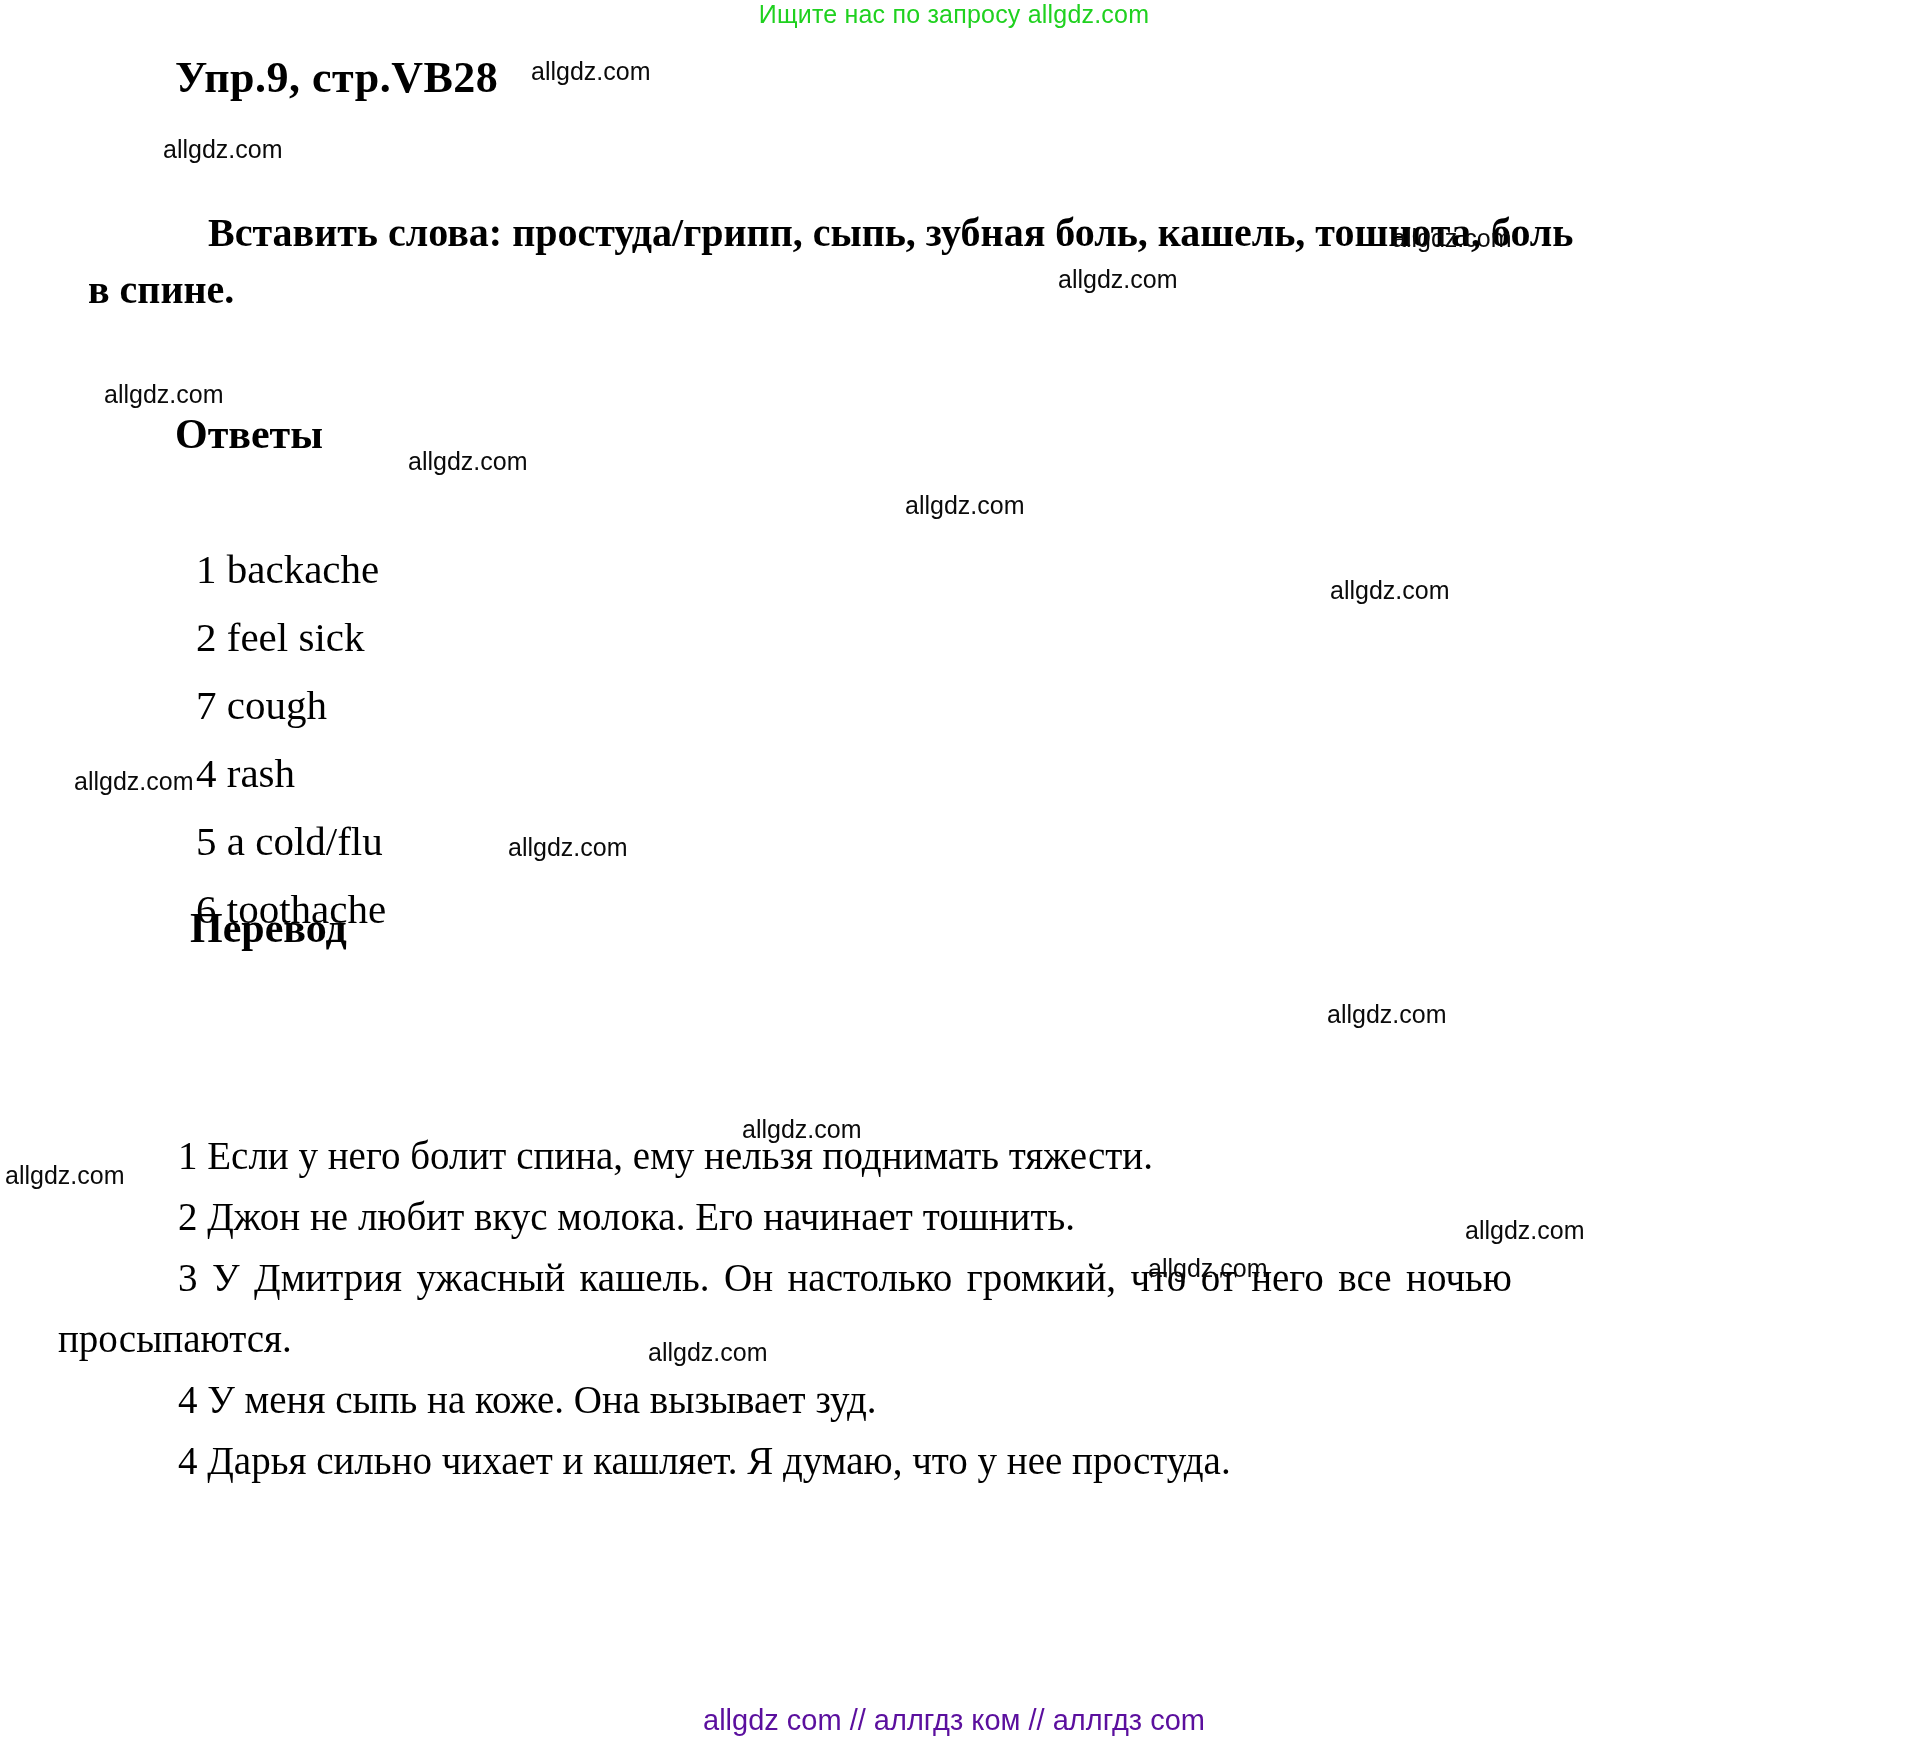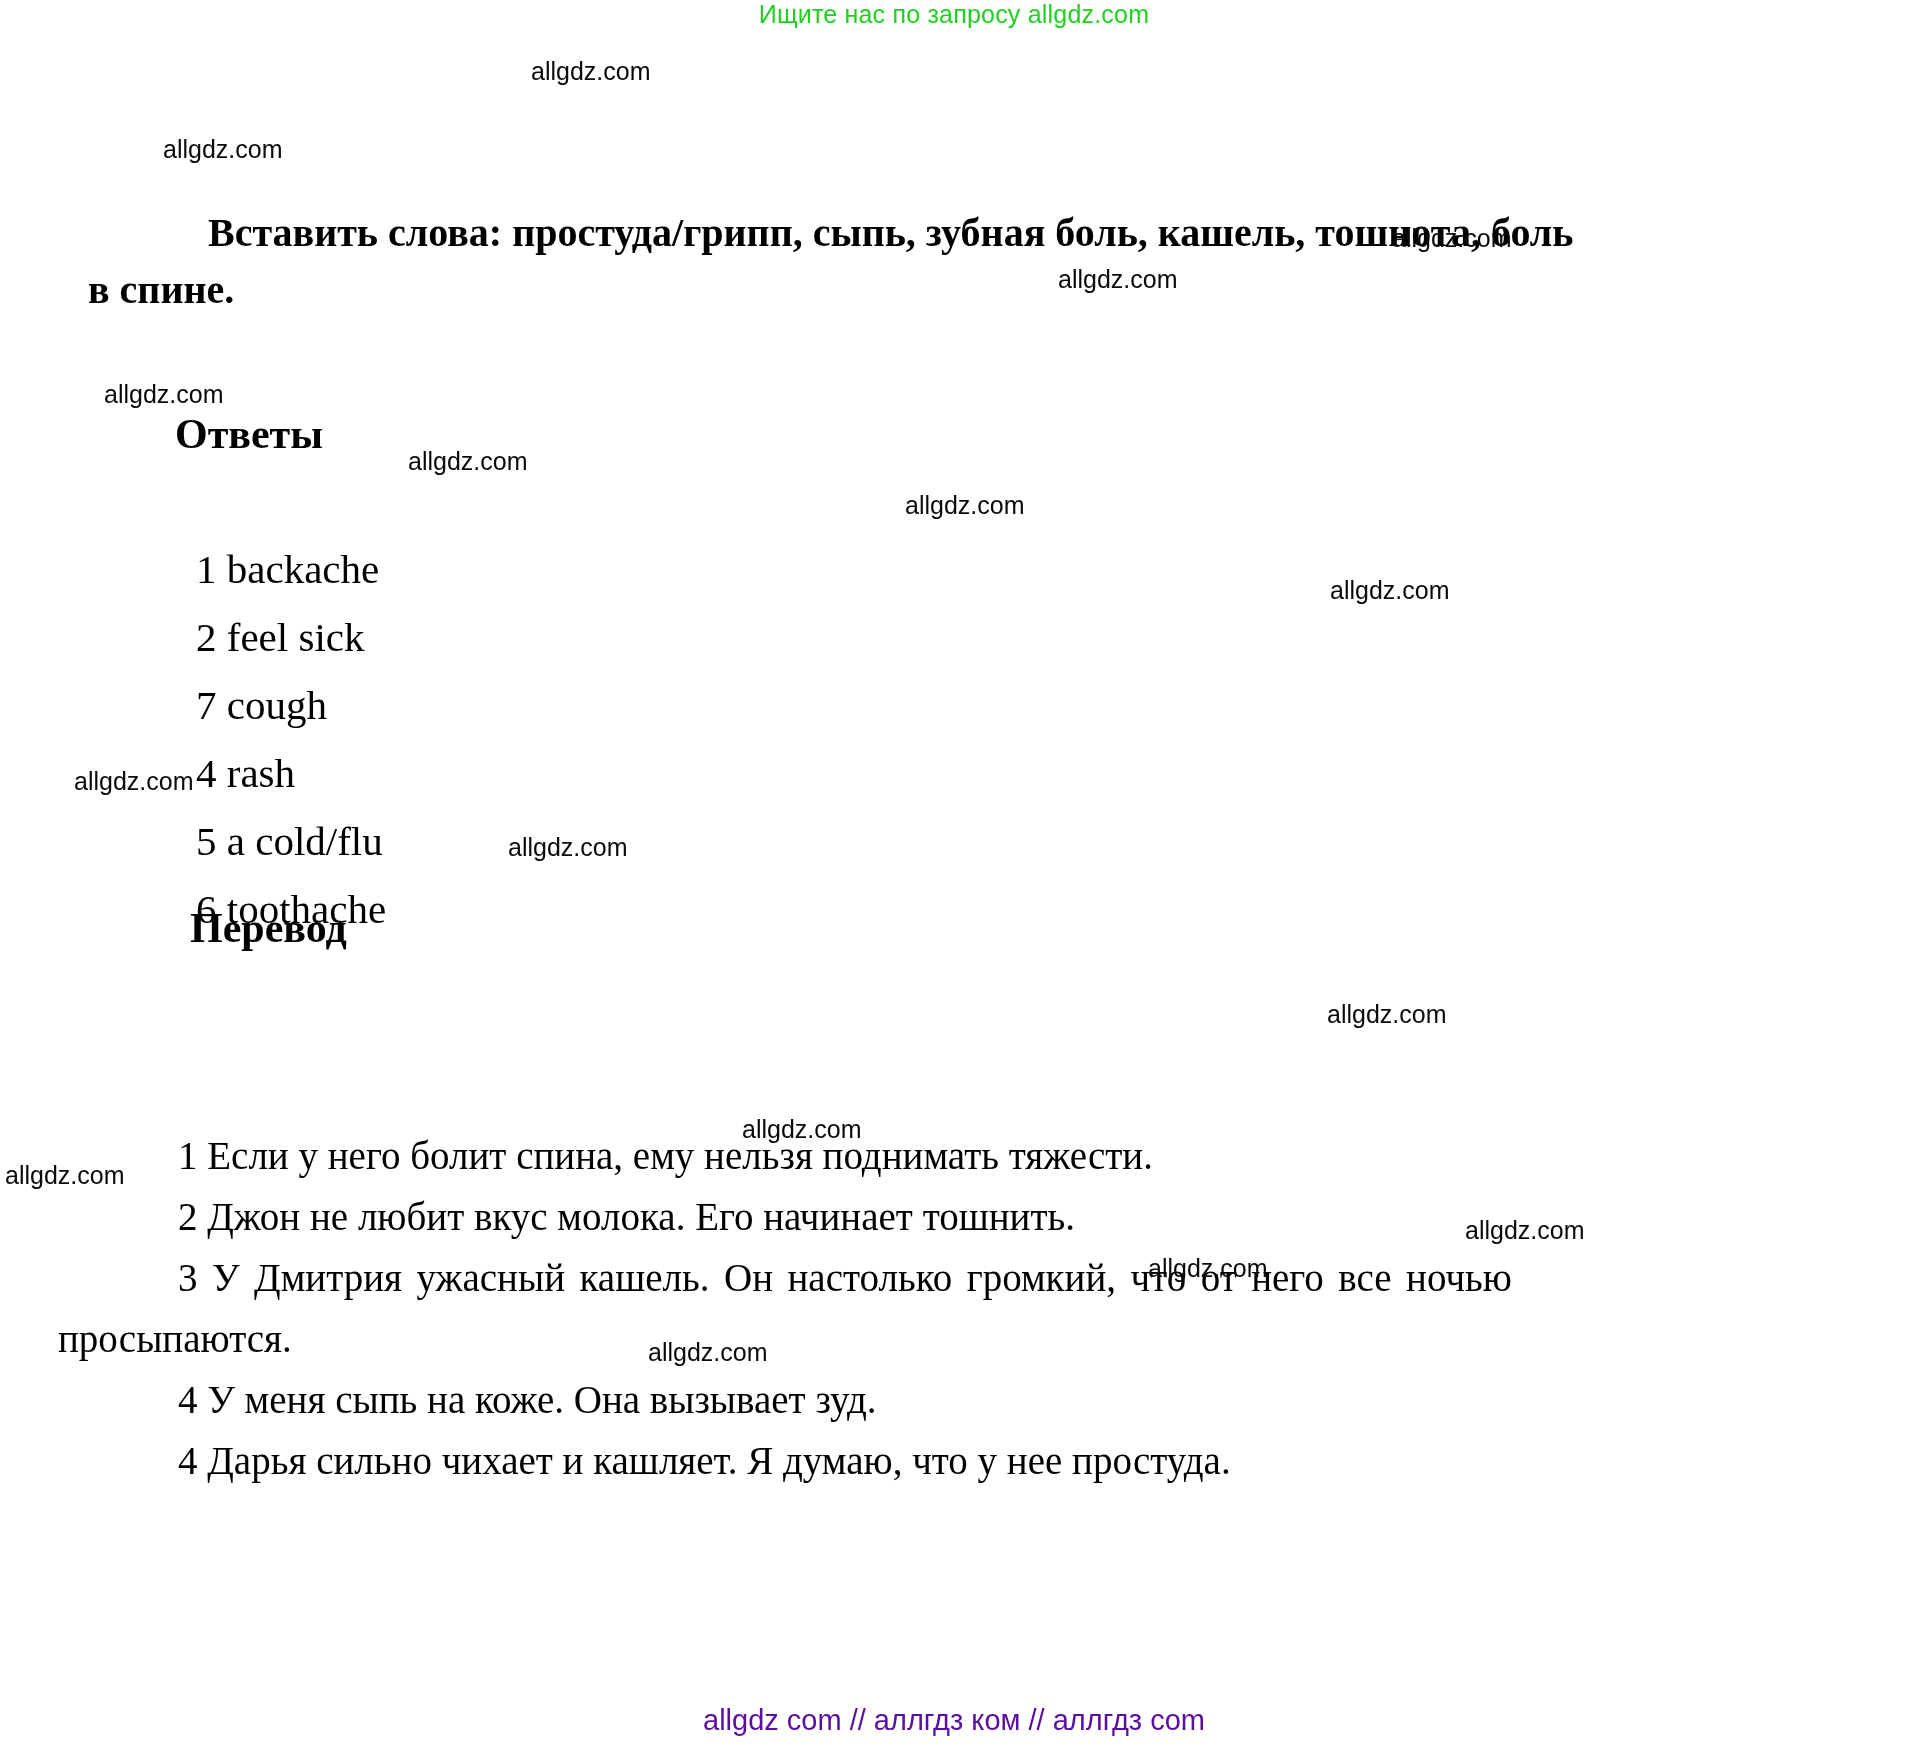--- a/index.html
+++ b/index.html
@@ -122,20 +122,21 @@
     margin-top: 12px;
   }
 </style>
 </head>
 <body>
 
 <div class="page">
 
   <div class="green-banner" style="color: rgb(31, 209, 31);">Ищите нас по запросу allgdz.com</div>
 
+  <div class="title">Упр.9, стр.VB28</div>
 
   <div class="instruction">Вставить слова: простуда/грипп, сыпь, зубная боль, кашель, тошнота, боль в спине.</div>
 
   <div class="section-head answers">Ответы</div>
 
   <div class="answers-list">
     <div class="ans-line">1 backache</div>
     <div class="ans-line">2 feel sick</div>
     <div class="ans-line">7 cough</div>
     <div class="ans-line">4 rash</div>

